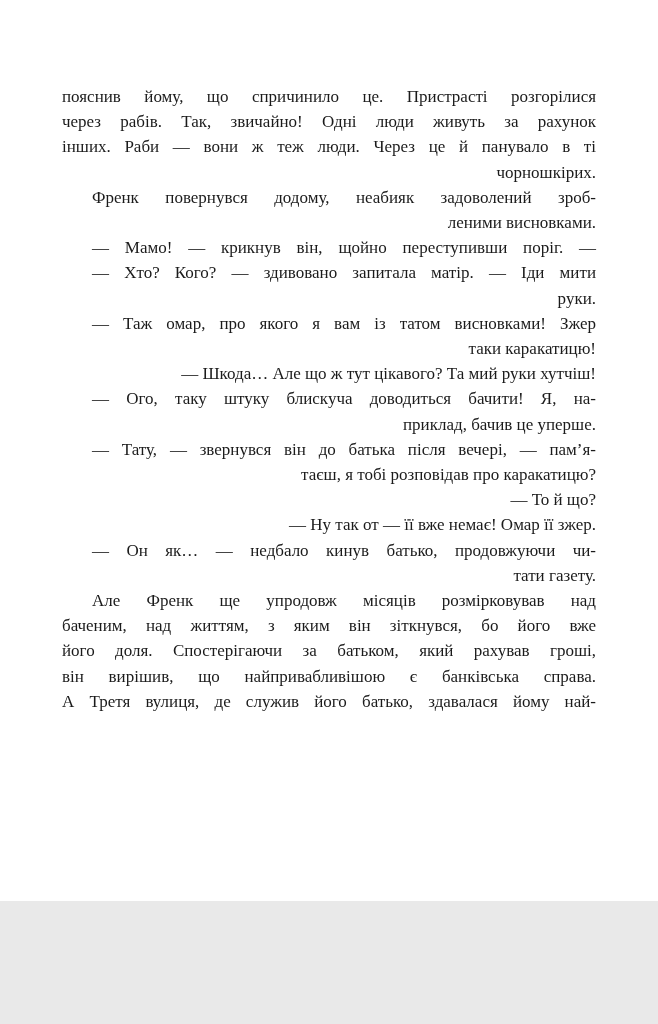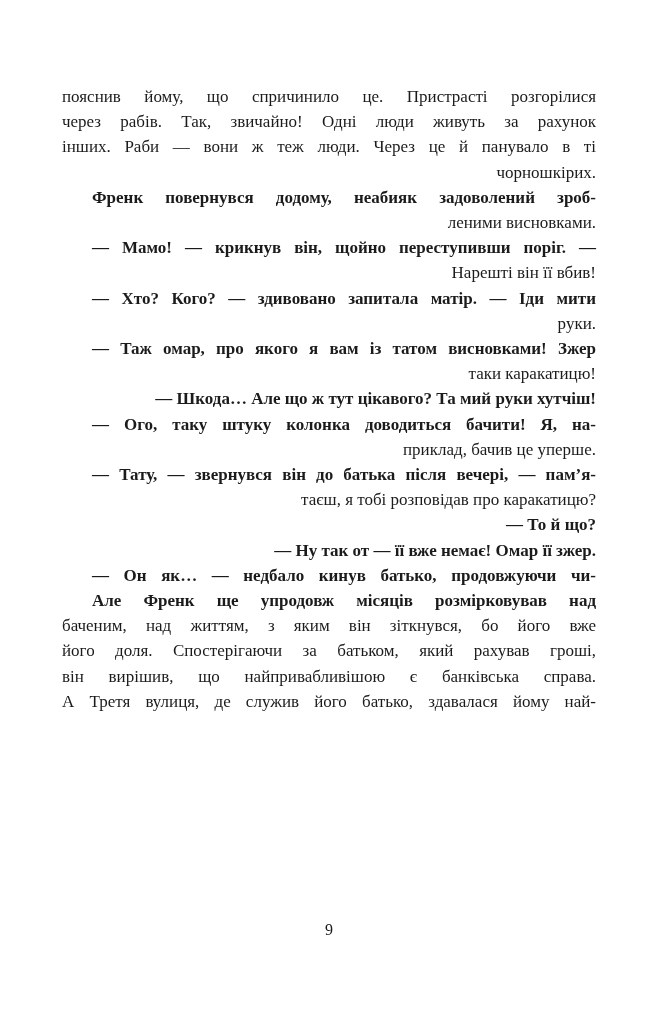--- a/index.html
+++ b/index.html
@@ -8,21 +8,21 @@
   }
   body {
     width: 658px;
     height: 1024px;
     background: #e9e9e9;
     font-family: "Liberation Serif", "DejaVu Serif", serif;
   }
   .book-page {
     position: relative;
     width: 658px;
-    height: 1024px;
+    height: 901px;
     background: #ffffff;
     color: #1b1b1b;
     overflow: hidden;
   }
   .text-block {
     position: absolute;
     left: 62px;
     top: 84px;
     width: 534px;
     font-size: 17px;
@@ -36,21 +36,20 @@
     display: block;
     text-align: right;
     min-height: 25.2px;
   }
   .line.fill {
     text-align: justify;
     text-align-last: justify;
   }
   .line.first-indent {
     padding-left: 30px;
-    font-weight: bold;
   }
   .page-number {
     position: absolute;
     left: 0;
     right: 0;
     top: 921px;
     text-align: center;
     font-size: 16px;
     color: #1b1b1b;
   }
@@ -65,49 +64,49 @@
         <span class="line fill">через рабів. Так, звичайно! Одні люди живуть за рахунок</span>
         <span class="line fill">інших. Раби — вони ж теж люди. Через це й панувало в ті</span>
         <span class="line">чорношкірих.</span>
       </p>
       <p class="para">
         <span class="line fill first-indent">Френк повернувся додому, неабияк задоволений зроб-</span>
         <span class="line">леними висновками.</span>
       </p>
       <p class="para">
         <span class="line fill first-indent">— Мамо! — крикнув він, щойно переступивши поріг. —</span>
-        <span class="line">Нарешті він її вбив!</span>
       </p>
       <p class="para">
         <span class="line fill first-indent">— Хто? Кого? — здивовано запитала матір. — Іди мити</span>
         <span class="line">руки.</span>
       </p>
       <p class="para">
         <span class="line fill first-indent">— Таж омар, про якого я вам із татом висновками! Зжер</span>
         <span class="line">таки каракатицю!</span>
       </p>
       <p class="para">
         <span class="line first-indent">— Шкода… Але що ж тут цікавого? Та мий руки хутчіш!</span>
       </p>
       <p class="para">
-        <span class="line fill first-indent">— Ого, таку штуку колонка доводиться бачити! Я, на-</span>
+        <span class="line fill first-indent">— Ого, таку штуку блискуча доводиться бачити! Я, на-</span>
         <span class="line">приклад, бачив це уперше.</span>
       </p>
       <p class="para">
         <span class="line fill first-indent">— Тату, — звернувся він до батька після вечері, — пам’я-</span>
         <span class="line">таєш, я тобі розповідав про каракатицю?</span>
       </p>
       <p class="para">
         <span class="line first-indent">— То й що?</span>
       </p>
       <p class="para">
         <span class="line first-indent">— Ну так от — її вже немає! Омар її зжер.</span>
       </p>
       <p class="para">
         <span class="line fill first-indent">— Он як… — недбало кинув батько, продовжуючи чи-</span>
+        <span class="line">тати газету.</span>
       </p>
       <p class="para">
         <span class="line fill first-indent">Але Френк ще упродовж місяців розмірковував над</span>
         <span class="line fill">баченим, над життям, з яким він зіткнувся, бо його вже</span>
         <span class="line fill">його доля. Спостерігаючи за батьком, який рахував гроші,</span>
         <span class="line fill">він вирішив, що найпривабливішою є банківська справа.</span>
         <span class="line fill">А Третя вулиця, де служив його батько, здавалася йому най-</span>
       </p>
     </div>
   <div class="page-number">9</div>

